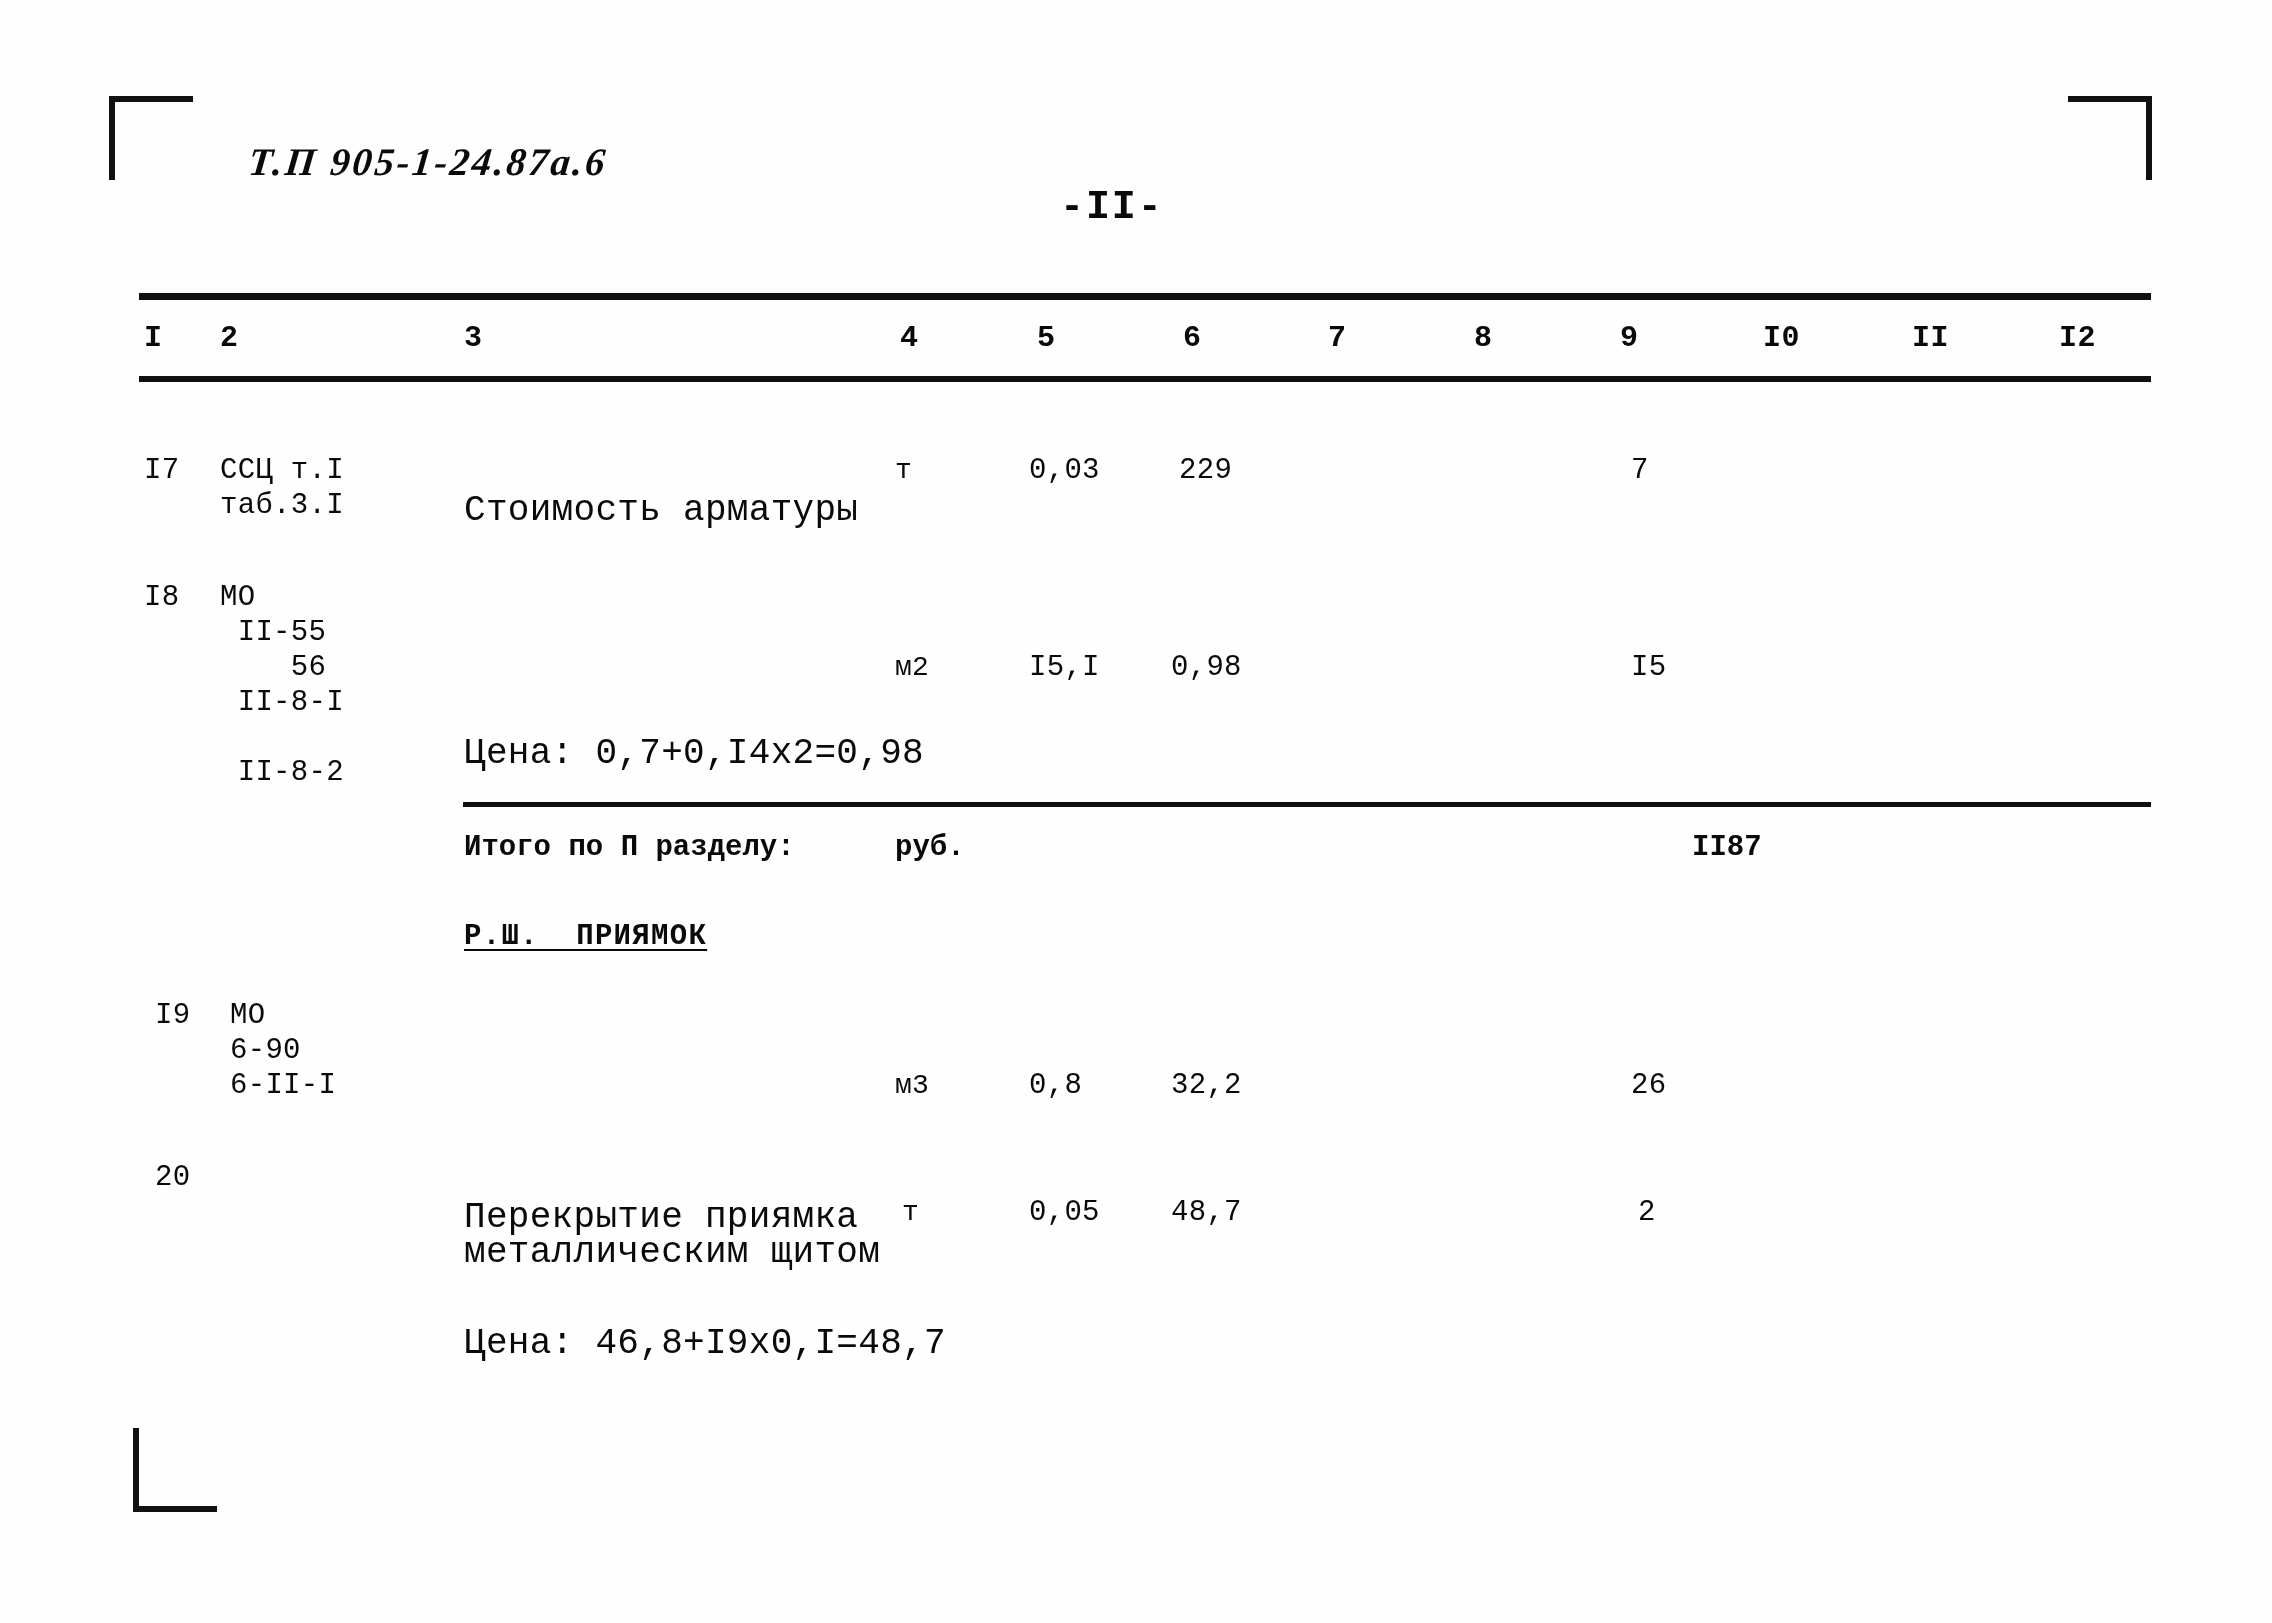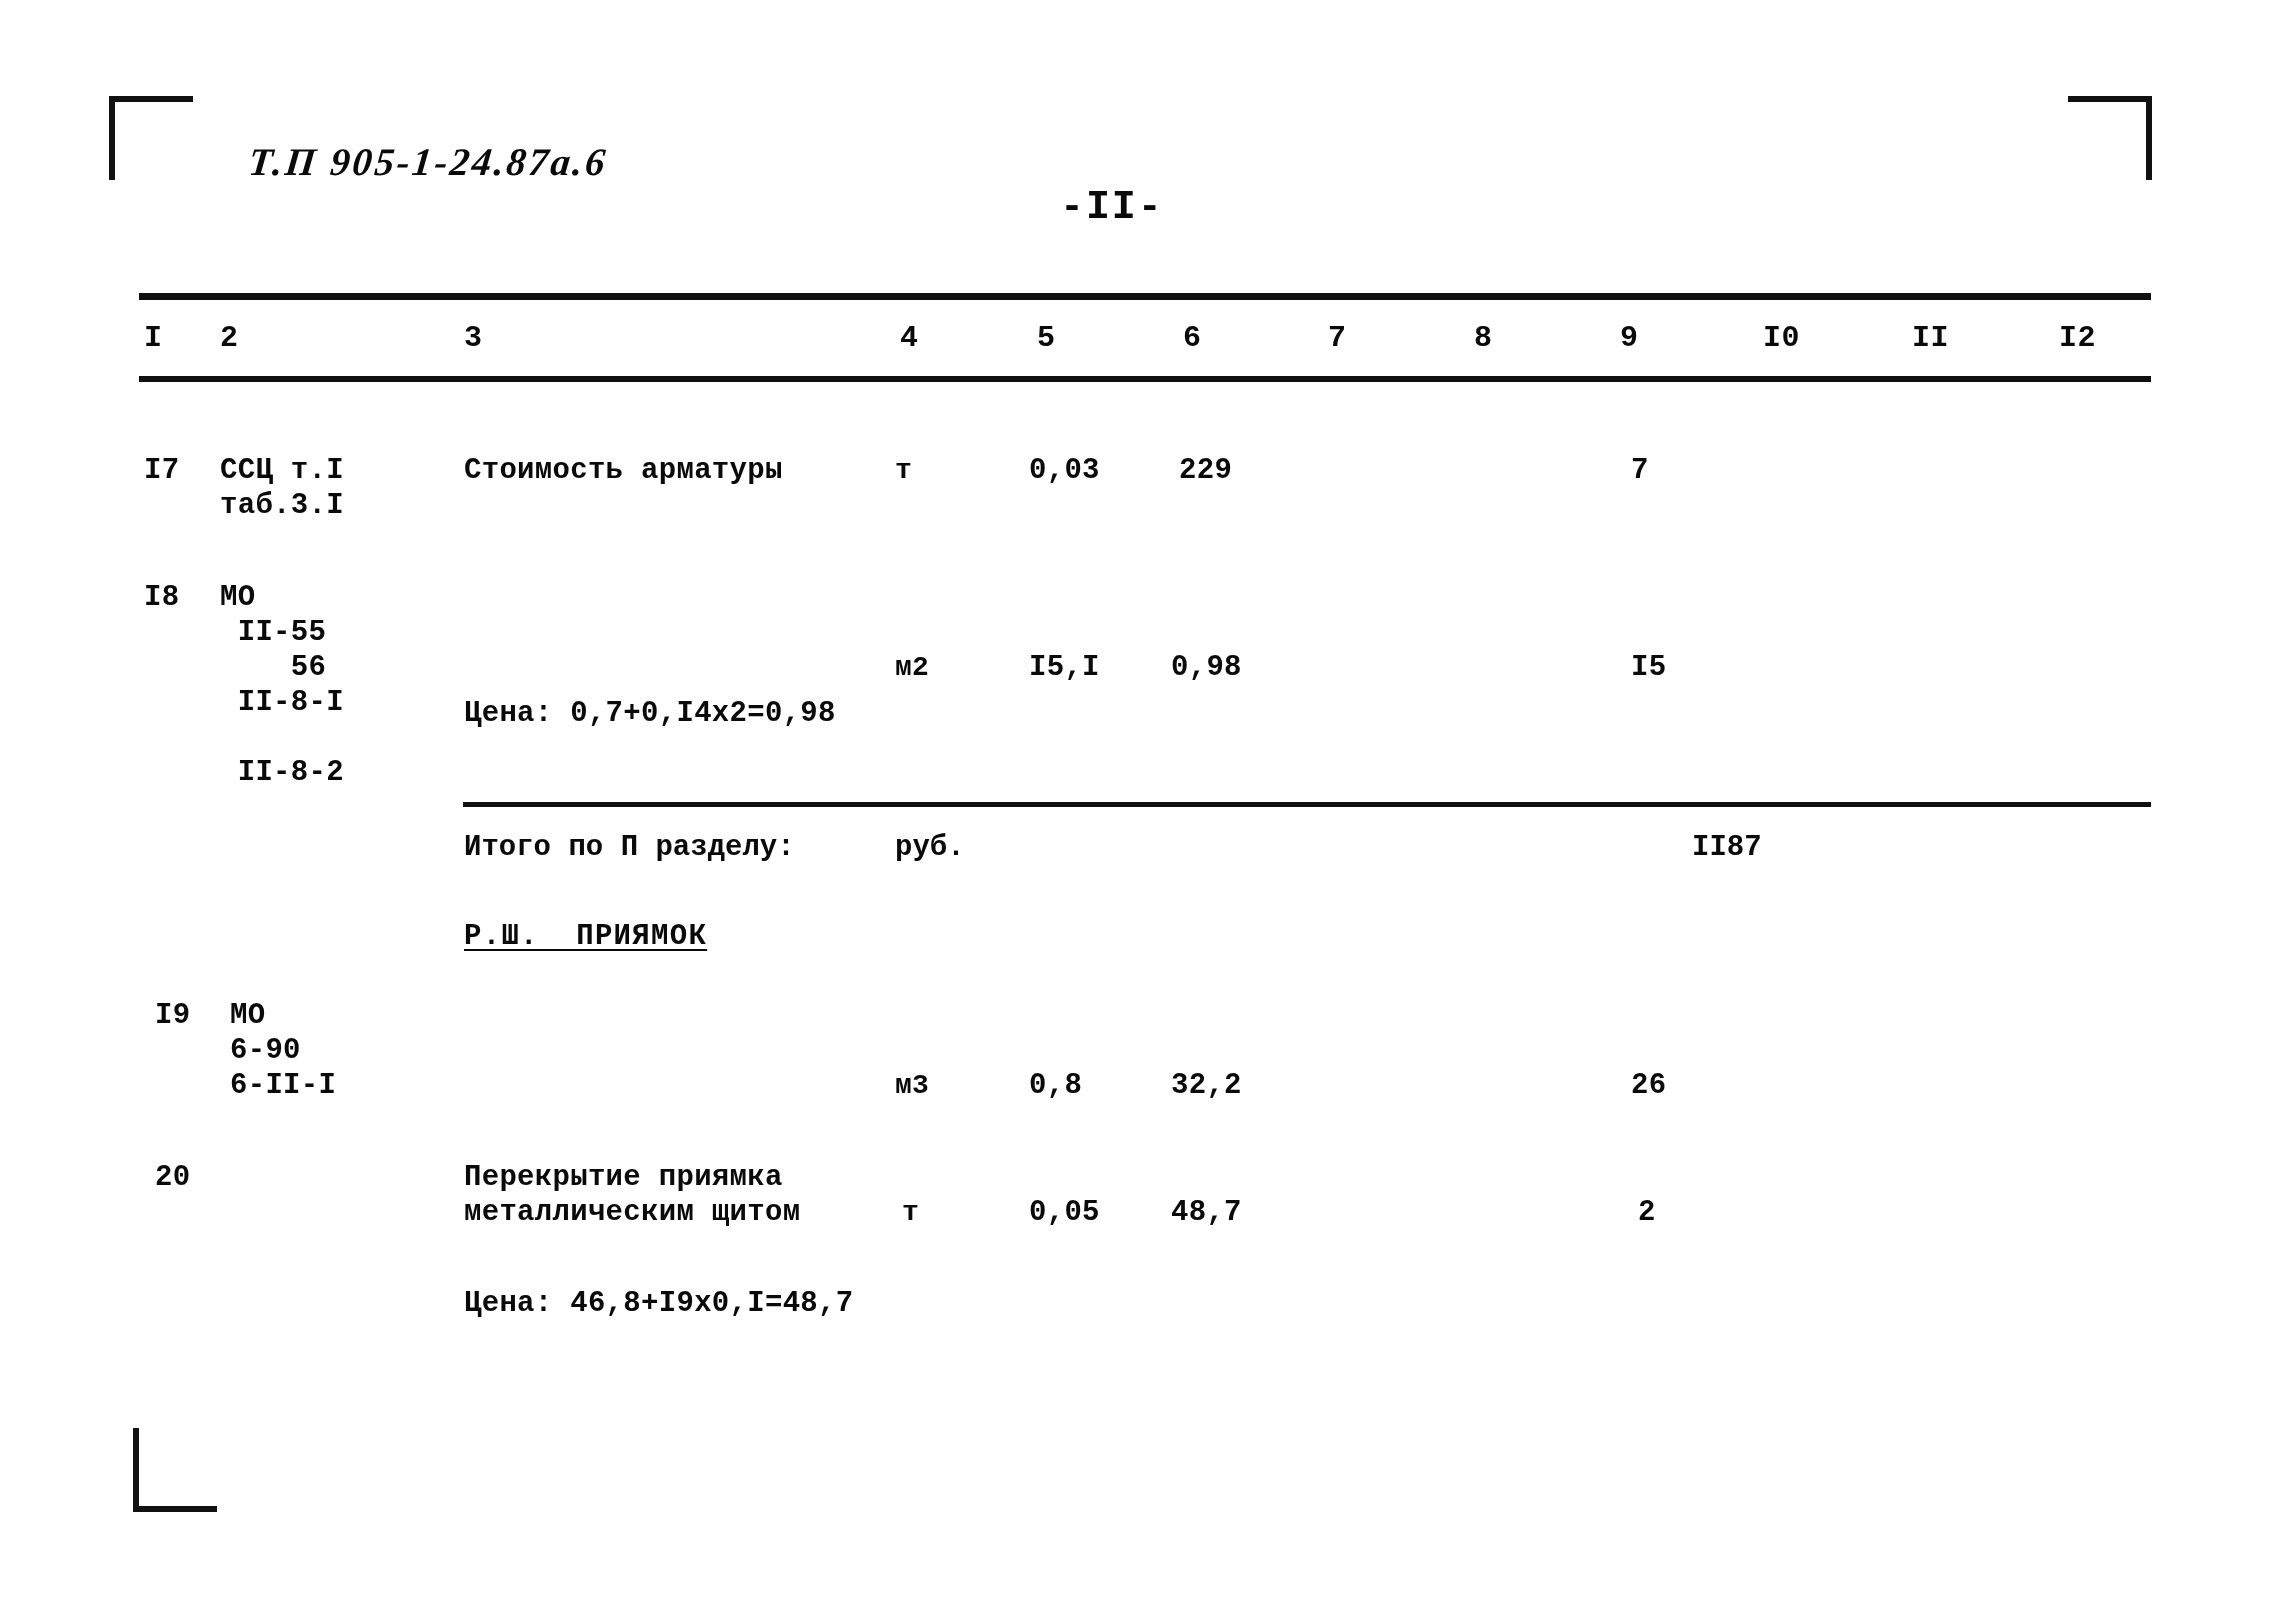--- a/index.html
+++ b/index.html
@@ -78,28 +78,28 @@
     top: 321px;
     font-size: 30px;
     font-weight: 700;
     letter-spacing: 0.6px;
   }
 
   
   .cell {
     position: absolute;
     font-size: 29px;
-    font-weight: 700;
+    font-weight: 400;
     line-height: 35px;
     letter-spacing: 0.3px;
     white-space: pre;
   }
   .cell-num   { font-size: 29px; }
   .cell-code  { font-size: 29px; }
-  .cell-desc  { font-size: 29px; }
+  .cell-desc  { font-size: 36px; margin-top: 40px; }
   .cell-unit  { font-size: 28px; }
   .cell-val   { font-size: 29px; text-align: left; }
 
   .section-head {
     position: absolute;
     font-size: 29px;
     font-weight: 700;
     letter-spacing: 1.3px;
     text-decoration: underline;
     text-underline-offset: 4.5px;

